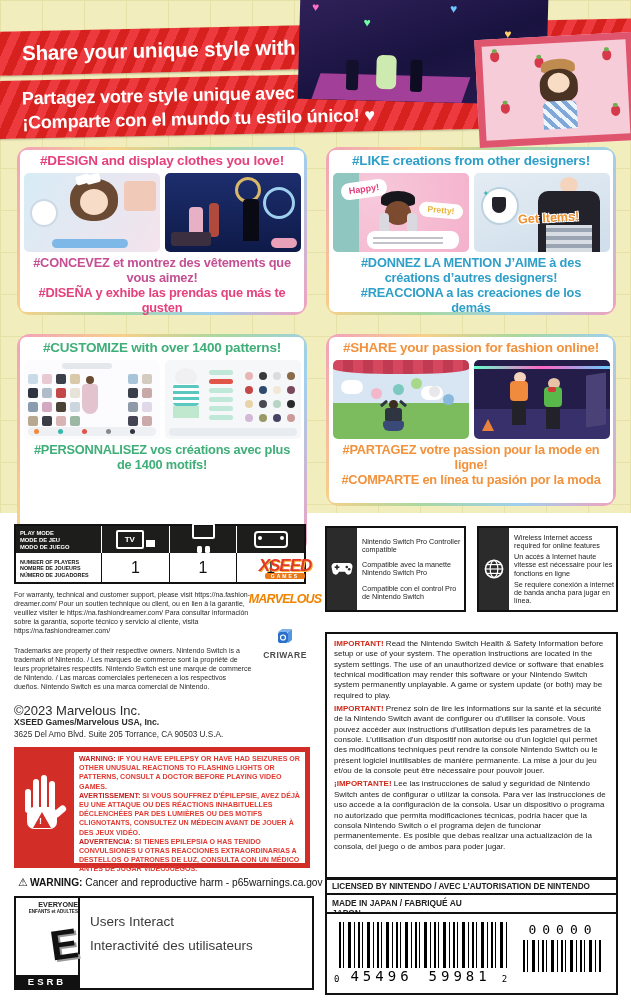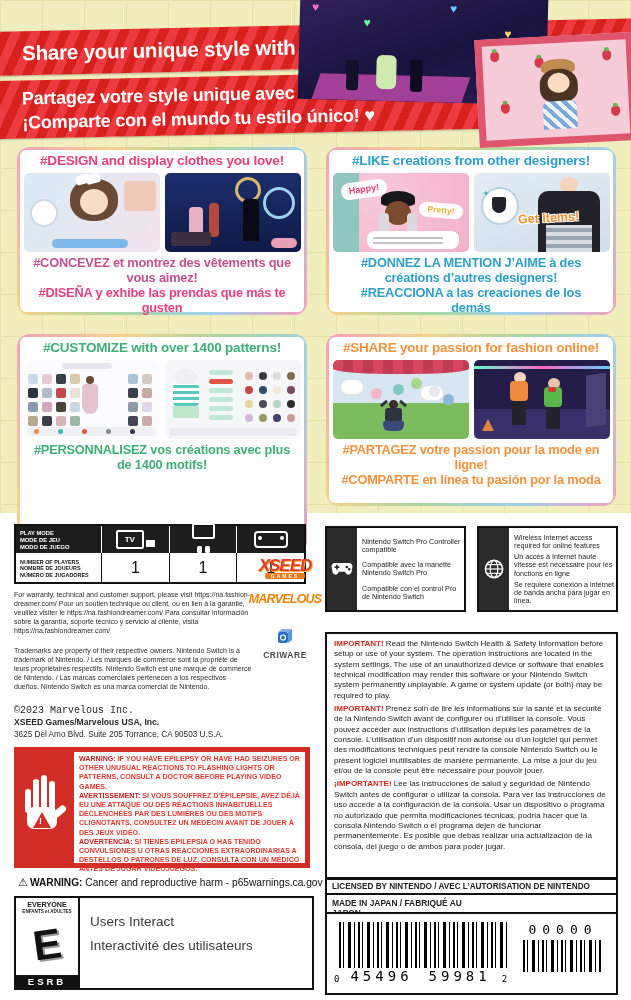--- a/index.html
+++ b/index.html
@@ -58,21 +58,21 @@
   .tv-box{width:24px;height:15px;border:2px solid #fff;border-radius:2px;display:flex;align-items:center;justify-content:center;
     font-size:8px;font-weight:bold;color:#fff;}
   .dock{width:9px;height:7px;background:#fff;margin-left:2px;margin-top:8px;}
   .tab-screen{width:19px;height:12px;border:2px solid #fff;border-radius:2px;}
   .joycon{width:5px;height:7px;background:#fff;border-radius:1.5px;margin:1px 1.5px 0 1.5px;display:inline-block;}
   .handheld{width:30px;height:13px;border:2px solid #fff;border-radius:4px;position:relative;}
   .handheld::before,.handheld::after{content:"";position:absolute;top:3px;width:4px;height:4px;border-radius:50%;background:#fff;}
   .handheld::before{left:2px;} .handheld::after{right:2px;}
   
   .smalltext{position:absolute;left:14px;width:238px;font-size:7px;line-height:9px;color:#2a2a2a;}
-  #copyright{top:706px;font-size:10px;font-family:Liberation Mono, monospace;}
+  #copyright{top:706px;font-size:13px;}
   #publisher{top:718px;font-size:8.6px;font-weight:bold;width:300px;}
   #address{top:730px;font-size:8.2px;width:300px;}
   
   .logo{position:absolute;text-align:center;}
   #xseed{left:251px;top:556px;width:68px;}
   .xseed-main{font-size:17px;font-weight:bold;font-style:italic;color:#e23a28;letter-spacing:-1px;
      text-shadow:1px 1px 0 #f8b03a;}
   .xseed-sub{display:block;margin:-3px auto 0;width:40px;background:#e87a1a;color:#fff;font-size:5px;font-weight:bold;
      letter-spacing:2px;border-radius:2px;}
   #marvelous{left:247px;top:592px;width:76px;font-size:12.5px;font-weight:bold;font-style:italic;color:#f08300;letter-spacing:-0.8px;}
@@ -96,21 +96,21 @@
     border-right:9px solid transparent;border-bottom:16px solid #d22d26;}
   .tri-bang{position:absolute;left:15px;bottom:11px;color:#fff;font-size:9px;font-weight:bold;z-index:2;}
   .ep-text{flex:1;background:#fff;margin:5px 5px 5px 0;padding:3px 5px;font-size:7.1px;line-height:9.2px;
     color:#e03a32;font-weight:bold;box-sizing:border-box;}
   .ep-text b{color:#c41f1f;}
   
   #p65{position:absolute;left:18px;top:876px;font-size:10.2px;color:#111;}
   #p65 .warn-tri{font-size:11px;margin-right:2px;}
   
   #esrb{position:absolute;left:14px;top:896px;width:300px;height:94px;display:flex;}
-  .esrb-rating{width:66px;border:2.5px solid #111;background:#fff;box-sizing:border-box;display:flex;flex-direction:column;align-items:center;}
+  .esrb-rating{width:66px;border:2.5px solid #111;background:#fff;box-sizing:border-box;display:flex;flex-direction:column;align-items:flex-end;}
   .esrb-top1{font-size:7.2px;font-weight:bold;margin-top:2px;}
   .esrb-top2{font-size:4.6px;font-weight:bold;}
   .esrb-e{flex:1;display:flex;align-items:center;justify-content:center;font-size:42px;font-weight:bold;color:#111;
     transform:rotate(-8deg);text-shadow:2px 2px 0 #999;}
   .esrb-foot{width:100%;background:#111;color:#fff;font-size:9.5px;font-weight:bold;text-align:center;
     letter-spacing:3px;padding:1px 0;}
   .esrb-desc{flex:1;border:2.5px solid #111;border-left:none;box-sizing:border-box;padding:12px 10px;
     font-size:13.5px;color:#3a3a3a;line-height:24px;}
   
   .compat{position:absolute;top:526px;width:141px;height:86px;border:2px solid #111;display:flex;background:#fff;box-sizing:border-box;}

